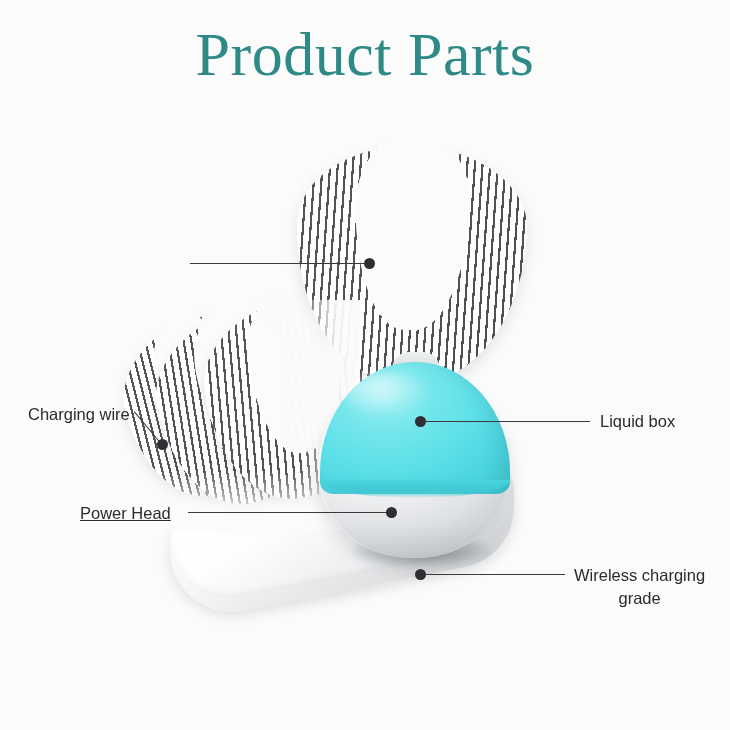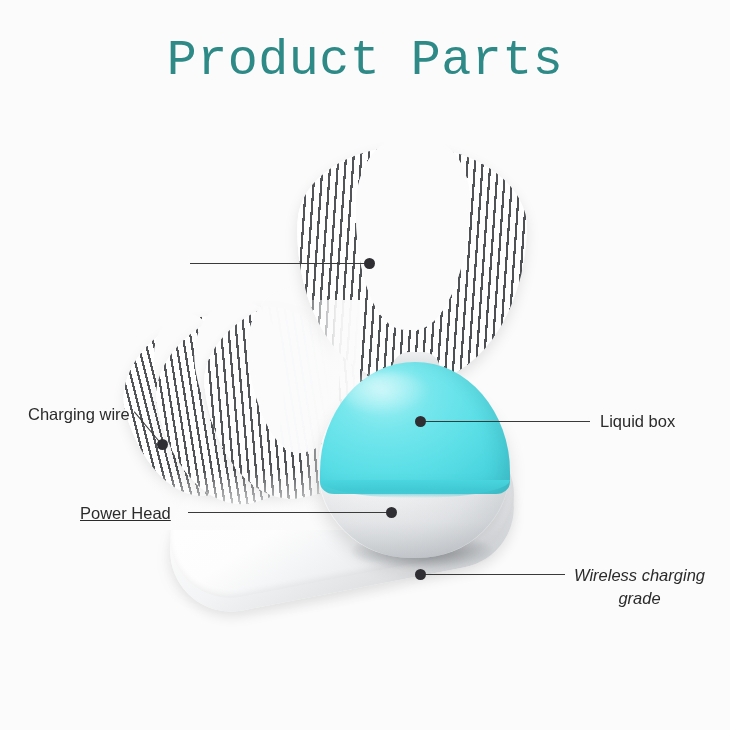--- a/index.html
+++ b/index.html
@@ -12,29 +12,29 @@
     width: 730px;
     height: 730px;
     background: #fbfbfb;
     overflow: hidden;
     font-family: "Liberation Sans", sans-serif;
   }
 
   
   .title {
     position: absolute;
-    top: 32px;
+    top: 19px;
     left: 0;
     width: 730px;
     text-align: center;
-    font-size: 50px;
+    font-size: 62px;
     font-weight: 400;
     letter-spacing: 0.5px;
     color: #2e8a87;
-    font-family: Liberation Mono, monospace;
+    font-family: Liberation Serif, serif;
   }
 
   
   .callout {
     position: absolute;
     font-size: 16.5px;
     line-height: 23px;
     color: #2b2b2b;
     white-space: nowrap;
     font-family: "Liberation Sans", sans-serif;
@@ -302,20 +302,20 @@
   </div>
   <div class="leader" style="left:188px; top:512px; width:200px;"></div>
   <div class="leader-dot" style="left:386px; top:507px;"></div>
 
   <div class="callout right" style="left:600px; top:410px;">
     <div>Liquid box</div>
   </div>
   <div class="leader" style="left:425px; top:421px; width:165px;"></div>
   <div class="leader-dot" style="left:415px; top:416px;"></div>
 
-  <div class="callout right" style="left:574px; top:564px;font-style:italic;">
+  <div class="callout right" style="left:574px; top:564px;">
     <div>Wireless charging</div>
     <div>grade</div>
   </div>
   <div class="leader" style="left:425px; top:574px; width:140px;"></div>
   <div class="leader-dot" style="left:415px; top:569px;"></div>
 
 </div>
 
 </body></html>

